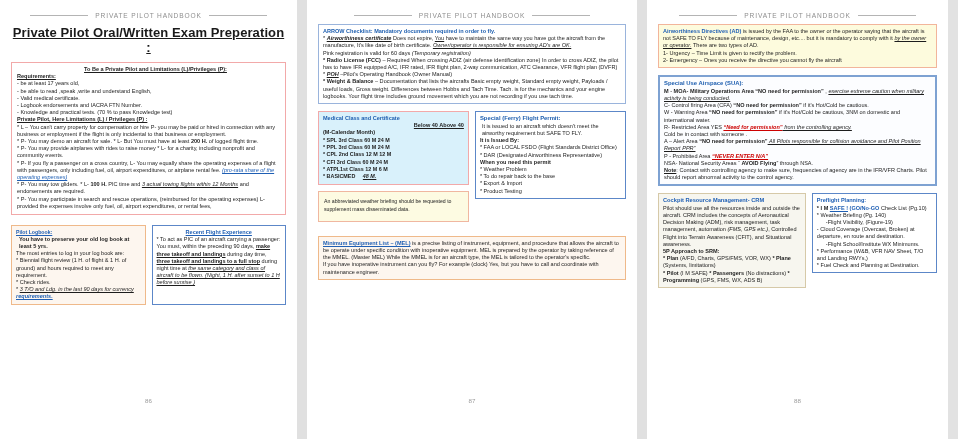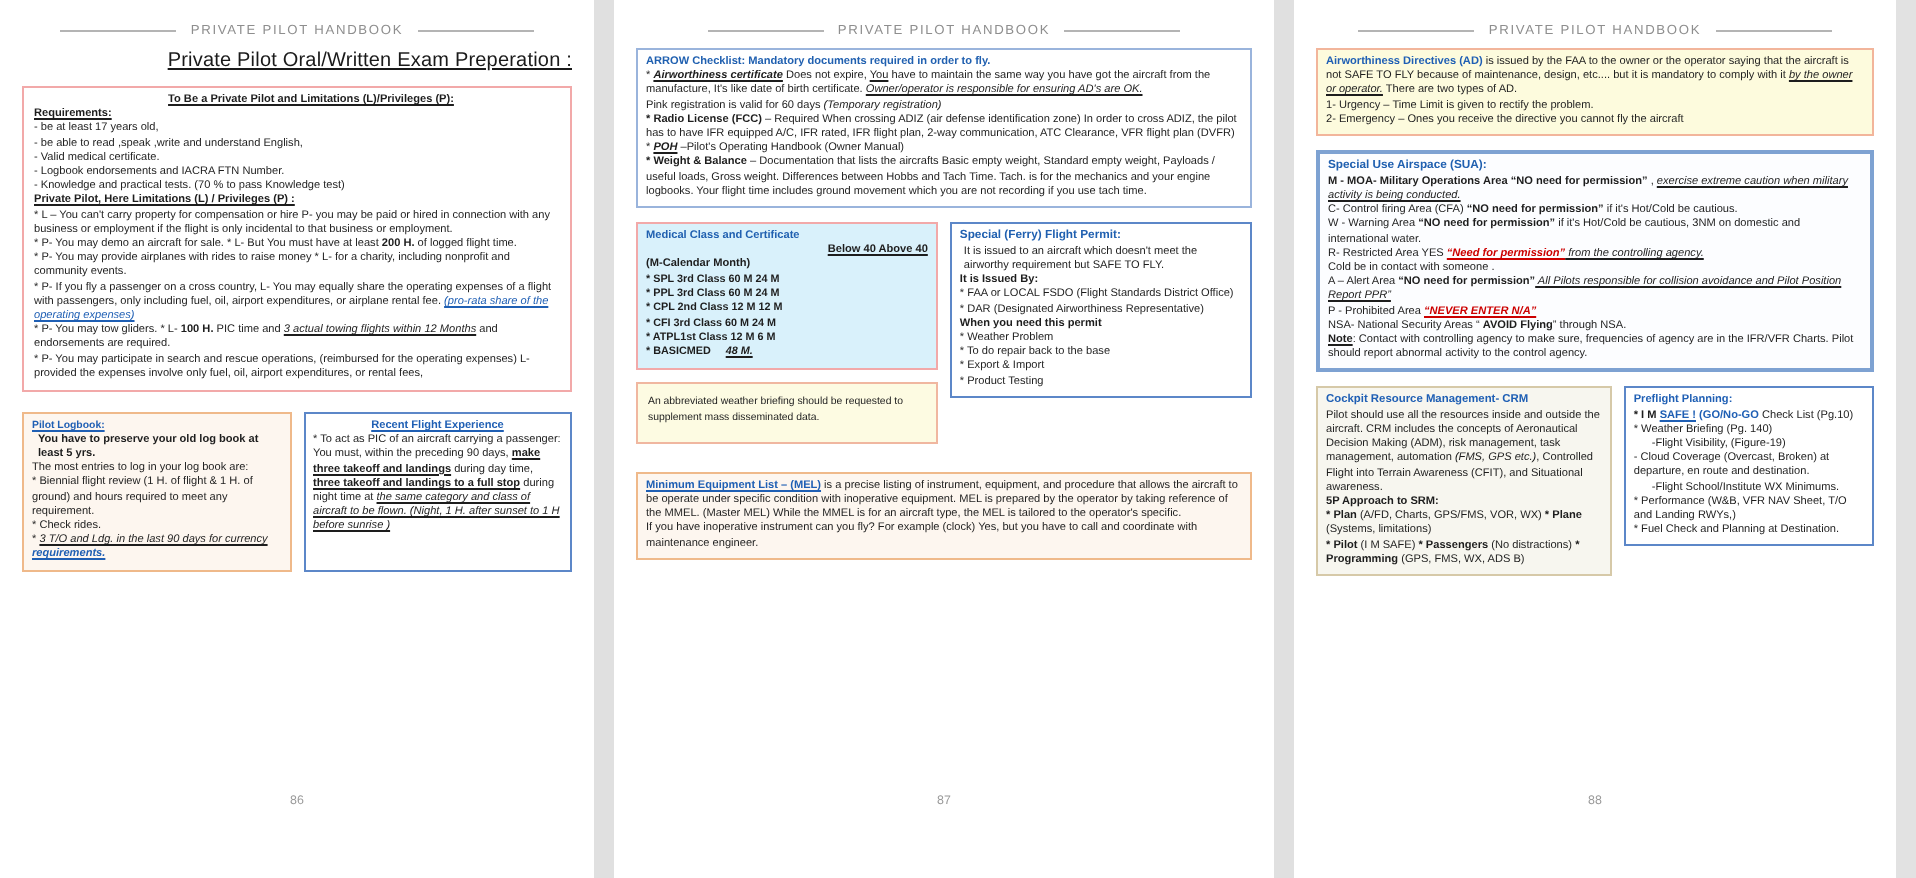--- a/index.html
+++ b/index.html
@@ -21,21 +21,21 @@
 
   .pg-inner{padding:12px 11px 0 11px;height:427px;box-sizing:border-box;position:relative;}
 
   
   .hdr{display:flex;align-items:center;justify-content:center;gap:7px;margin-bottom:5px;}
   .hdr .rule{height:1px;background:#b4b4b4;flex:0 0 58px;}
   .hdr .rule.r2{flex:0 0 58px;}
   .hdr .htxt{font-size:6.6px;letter-spacing:.85px;color:#8e8e8e;white-space:nowrap;}
 
   .doc-title{
-    text-align:right;font-size:10px;font-weight:normal;color:#1a1a1a;
+    text-align:center;font-size:13px;font-weight:bold;color:#1a1a1a;
     text-decoration:underline;margin:6px 0 7px 0;letter-spacing:.1px;
   }
 
   
   .box{border:1px solid #ccc;background:#fff;padding:3px 4px;box-sizing:border-box;margin-bottom:6px;}
   .box p{margin:0;}
   .txt{font-size:5.55px;line-height:1.3;color:#1d1d1d;}
   .txt.sm{font-size:5.2px;}
   .bt{font-weight:bold;}
   .it{font-style:italic;}

